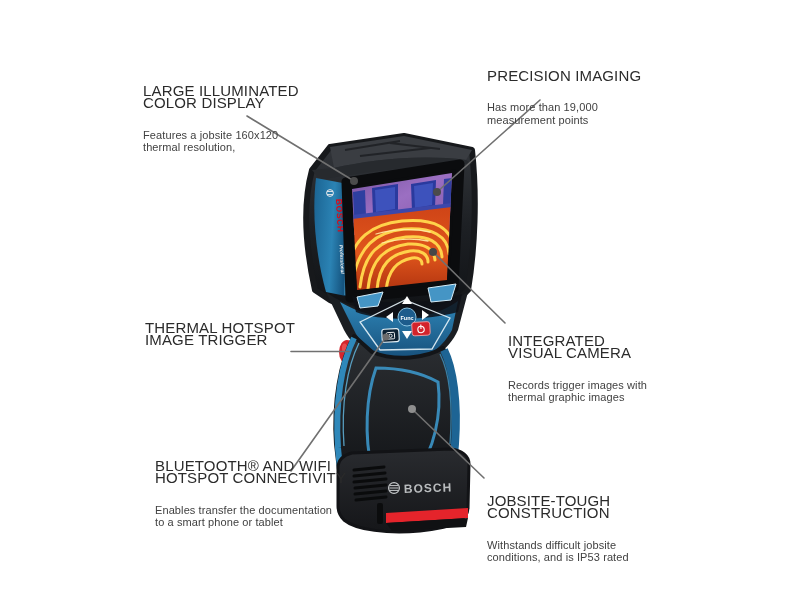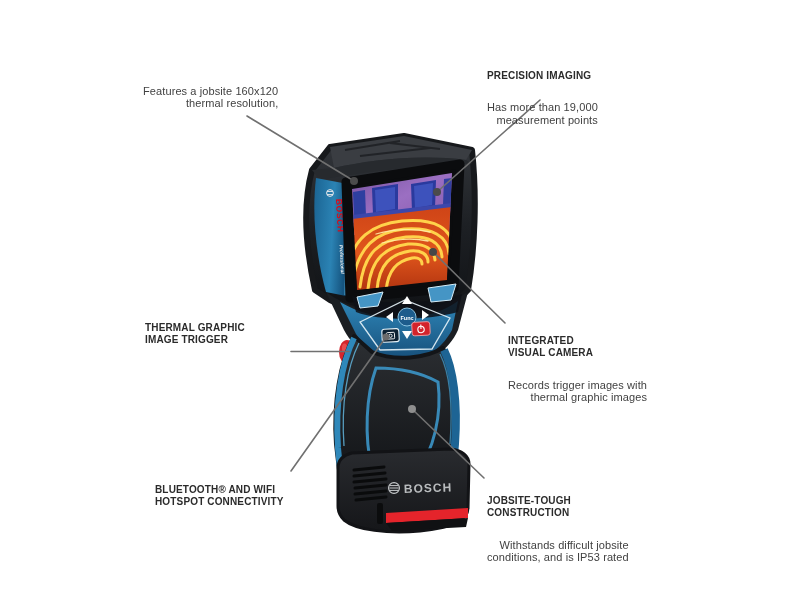--- a/index.html
+++ b/index.html
@@ -3,33 +3,32 @@
 <meta charset="utf-8">
 <style>
   html,body{margin:0;padding:0;background:#ffffff;}
   .stage{
     position:relative;width:800px;height:600px;background:#ffffff;overflow:hidden;
     font-family:"Liberation Sans","DejaVu Sans",sans-serif;
   }
   .stage svg{position:absolute;left:0;top:0;}
   .callout{position:absolute;white-space:pre-line;}
   .co-title{
-    font-size:10px;font-weight:700;line-height:12.4px;color:#2b2b2b;
+    font-size:15px;font-weight:400;line-height:12.4px;color:#2b2b2b;
     letter-spacing:.15px;margin:0 0 1px 0;
   }
   .co-body{
     font-size:11px;font-weight:400;line-height:12.4px;color:#414141;
     letter-spacing:.1px;
-    text-align:right;
   }
   #co-display   {left:143px;top:67px;}
   #co-precision {left:487px;top:52px;}
   #co-trigger   {left:145px;top:304px;}
   #co-visual    {left:508px;top:317px;}
-  #co-bluetooth {left:155px;top:466px;}
+  #co-bluetooth {left:155px;top:442px;}
   #co-jobsite   {left:487px;top:477px;}
 </style>
 </head>
 <body>
 
 <div class="stage">
 
   <svg width="800" height="600" viewBox="0 0 800 600">
     <defs>
       <linearGradient id="gHead" x1="0" y1="0" x2="0" y2="1">
@@ -204,45 +203,49 @@
     <g>
       <circle cx="354" cy="181" r="4" fill="#4b4b4b"></circle>
       <circle cx="437" cy="192" r="4" fill="#4b4b4b"></circle>
       <circle cx="433" cy="252" r="4" fill="#474747"></circle>
       <circle cx="386" cy="337" r="3.4" fill="#6b6b6b"></circle>
       <circle cx="412" cy="409" r="4" fill="#8e8e8e"></circle>
     </g>
   </svg>
 
   <div class="callout" id="co-display">
+    <div class="co-title">LARGE ILLUMINATED
+COLOR DISPLAY</div>
     <div class="co-body">Features a jobsite 160x120
 thermal resolution,</div>
   </div>
 
   <div class="callout" id="co-precision">
     <div class="co-title">PRECISION IMAGING</div>
     <div class="co-body">Has more than 19,000
 measurement points</div>
   </div>
 
   <div class="callout" id="co-trigger">
-    <div class="co-title">THERMAL GRAPHIC
+    <div class="co-title">THERMAL HOTSPOT
 IMAGE TRIGGER</div>
   </div>
 
   <div class="callout" id="co-visual">
     <div class="co-title">INTEGRATED
 VISUAL CAMERA</div>
     <div class="co-body">Records trigger images with
 thermal graphic images</div>
   </div>
 
   <div class="callout" id="co-bluetooth">
     <div class="co-title">BLUETOOTH® AND WIFI
 HOTSPOT CONNECTIVITY</div>
+    <div class="co-body">Enables transfer the documentation
+to a smart phone or tablet</div>
   </div>
 
   <div class="callout" id="co-jobsite">
     <div class="co-title">JOBSITE-TOUGH
 CONSTRUCTION</div>
     <div class="co-body">Withstands difficult jobsite
 conditions, and is IP53 rated</div>
   </div>
 
 </div>

